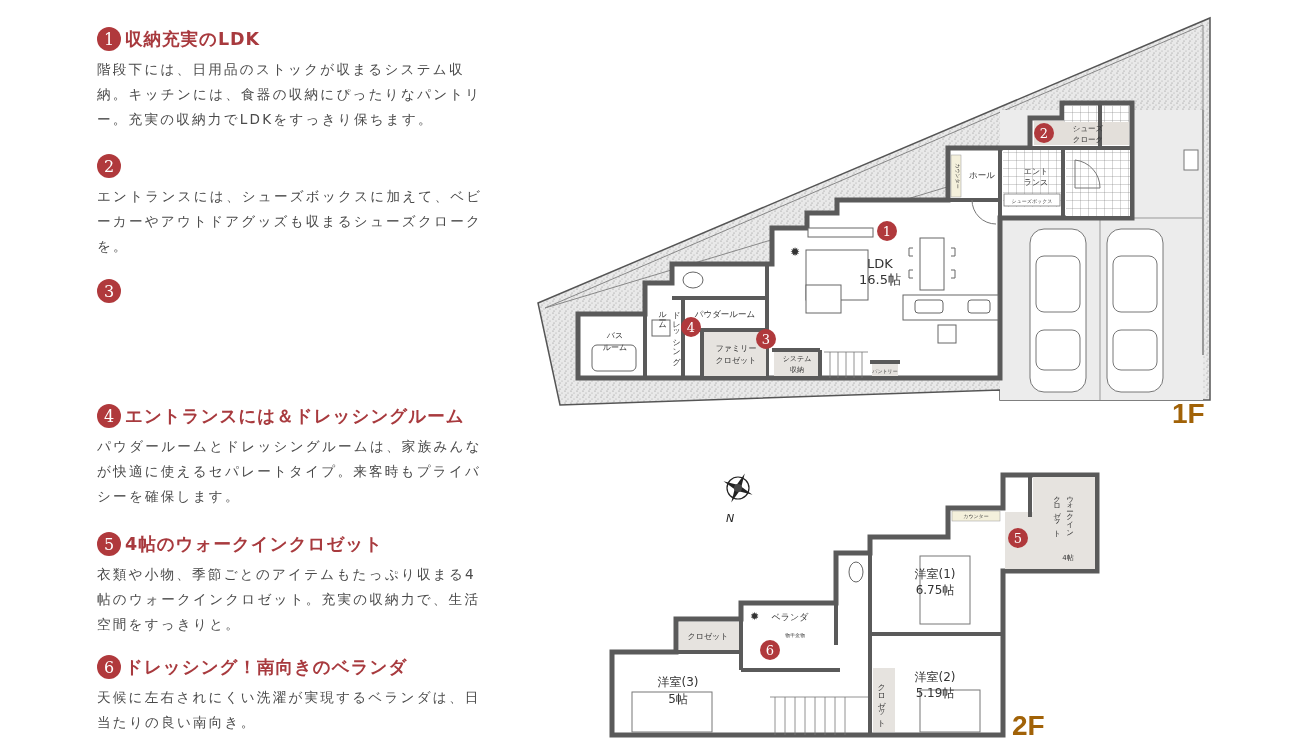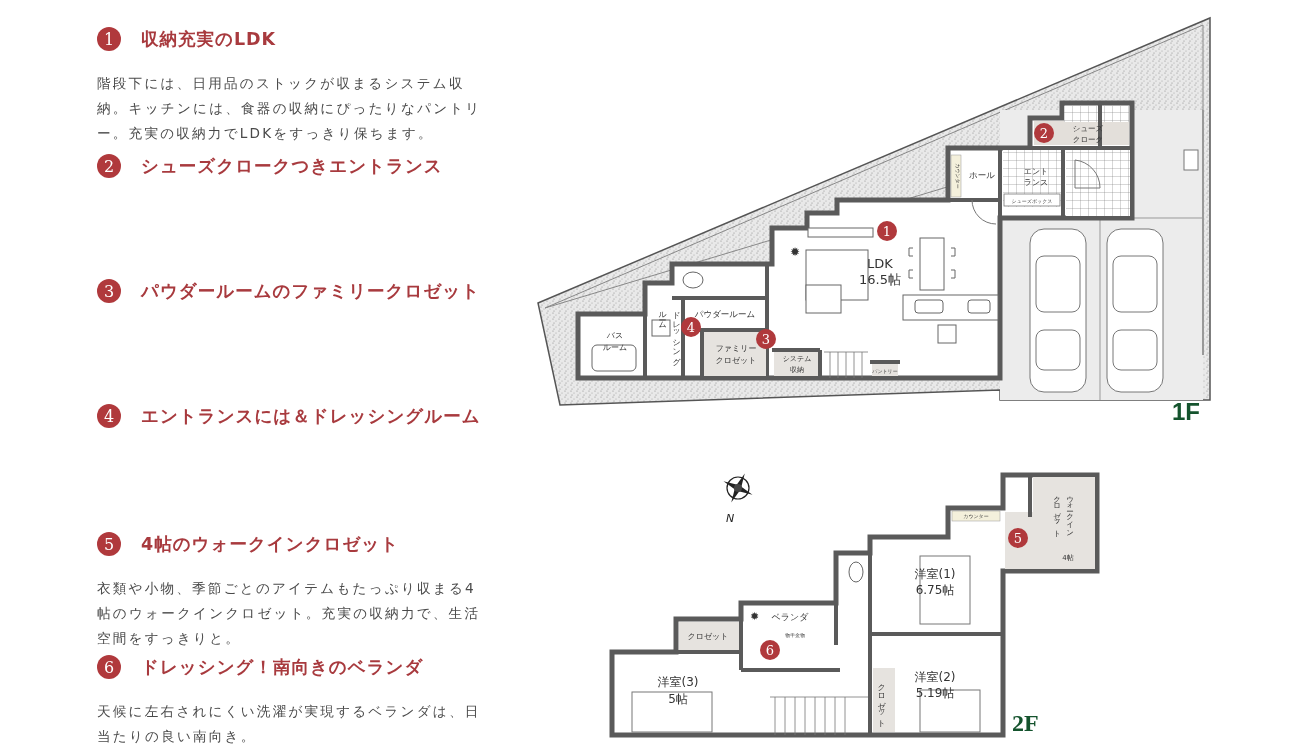--- a/index.html
+++ b/index.html
@@ -4,60 +4,60 @@
 <style>
   html, body { margin:0; padding:0; background:#ffffff; }
   body { width:1300px; height:756px; position:relative; overflow:hidden;
          font-family:"DejaVu Sans", "Liberation Sans", sans-serif; color:#444; }
   .features { position:absolute; left:97px; top:24px; width:400px; }
   .feature { margin-bottom:0; }
   .feature-head { display:flex; align-items:center; height:30px; }
   .badge { width:24px; height:24px; border-radius:50%; background:#b0393c; color:#fff;
            font-family:"DejaVu Serif", "Liberation Serif", serif; font-size:16px;
            display:flex; align-items:center; justify-content:center; flex:0 0 24px; }
-  .feature-title { margin-left:20px; color:#a83a3e; font-weight:bold; font-size:17.5px; letter-spacing:1px; white-space:nowrap; }
-  .feature-body { font-size:13.6px; line-height:25px; letter-spacing:2.2px; color:#4a4a4a; margin-top:17px; width:390px; }
+  .feature-title { margin-left:4px; color:#a83a3e; font-weight:bold; font-size:17.5px; letter-spacing:1px; white-space:nowrap; }
+  .feature-body { font-size:13.6px; line-height:25px; letter-spacing:2.2px; color:#4a4a4a; margin-top:3px; width:390px; }
   #f1 { position:absolute; top:0; }
   #f2 { position:absolute; top:127px; }
   #f3 { position:absolute; top:252px; }
   #f4 { position:absolute; top:377px; }
   #f5 { position:absolute; top:505px; }
   #f6 { position:absolute; top:628px; }
   .plan { position:absolute; left:0; top:0; }
   .plan text { font-family:"DejaVu Sans", "Liberation Sans", sans-serif; fill:#333; }
-  .floor-label { position:absolute; font-family:"Liberation Sans", sans-serif; font-weight:bold; font-size:24px; color:#14532d; }
+  .floor-label { position:absolute; font-family:"Liberation Sans", sans-serif; font-weight:bold; font-size:28px; color:#a16207; }
 </style>
 </head>
 <body>
 
 <div class="features">
   <div class="feature" id="f1">
     <div class="feature-head">
         <span class="badge">1</span>
         <span class="feature-title">収納充実のLDK</span>
       </div>
     <div class="feature-body">階段下には、日用品のストックが収まるシステム収納。キッチンには、食器の収納にぴったりなパントリー。充実の収納力でLDKをすっきり保ちます。</div>
   </div>
   <div class="feature" id="f2">
     <div class="feature-head">
         <span class="badge">2</span>
-        <span class="feature-title">シューズクロークつきエントランス</span>
-      </div>
+      </div>
+    <div class="feature-body">エントランスには、シューズボックスに加えて、ベビーカーやアウトドアグッズも収まるシューズクロークを。</div>
   </div>
   <div class="feature" id="f3">
     <div class="feature-head">
         <span class="badge">3</span>
-        <span class="feature-title">パウダールームのファミリークロゼット</span>
       </div>
   </div>
   <div class="feature" id="f4">
     <div class="feature-head">
         <span class="badge">4</span>
         <span class="feature-title">エントランスには＆ドレッシングルーム</span>
       </div>
+    <div class="feature-body">パウダールームとドレッシングルームは、家族みんなが快適に使えるセパレートタイプ。来客時もプライバシーを確保します。</div>
   </div>
   <div class="feature" id="f5">
     <div class="feature-head">
         <span class="badge">5</span>
         <span class="feature-title">4帖のウォークインクロゼット</span>
       </div>
     <div class="feature-body">衣類や小物、季節ごとのアイテムもたっぷり収まる4帖のウォークインクロゼット。充実の収納力で、生活空間をすっきりと。</div>
   </div>
   <div class="feature" id="f6">
     <div class="feature-head">
@@ -282,13 +282,13 @@
         <text x="1018" y="543" font-size="13" text-anchor="middle" style="fill:#fff;font-family:'DejaVu Serif',serif">5</text>
       </g>
     <g>
         <circle cx="770" cy="650" r="10" fill="#b0393c"></circle>
         <text x="770" y="655" font-size="13" text-anchor="middle" style="fill:#fff;font-family:'DejaVu Serif',serif">6</text>
       </g>
   </g>
 </svg>
 
 <div class="floor-label" style="left:1172px; top:398px;">1F</div>
-<div class="floor-label" style="left:1012px; top:710px;font-family:Liberation Serif, serif;">2F</div>
+<div class="floor-label" style="left:1012px; top:710px;">2F</div>
 
 </body></html>

